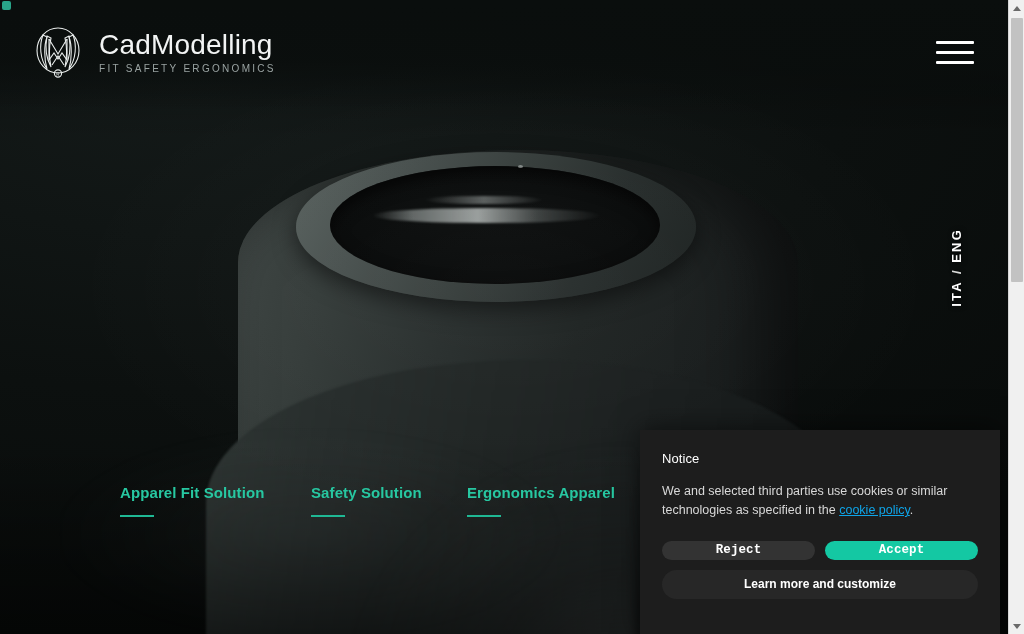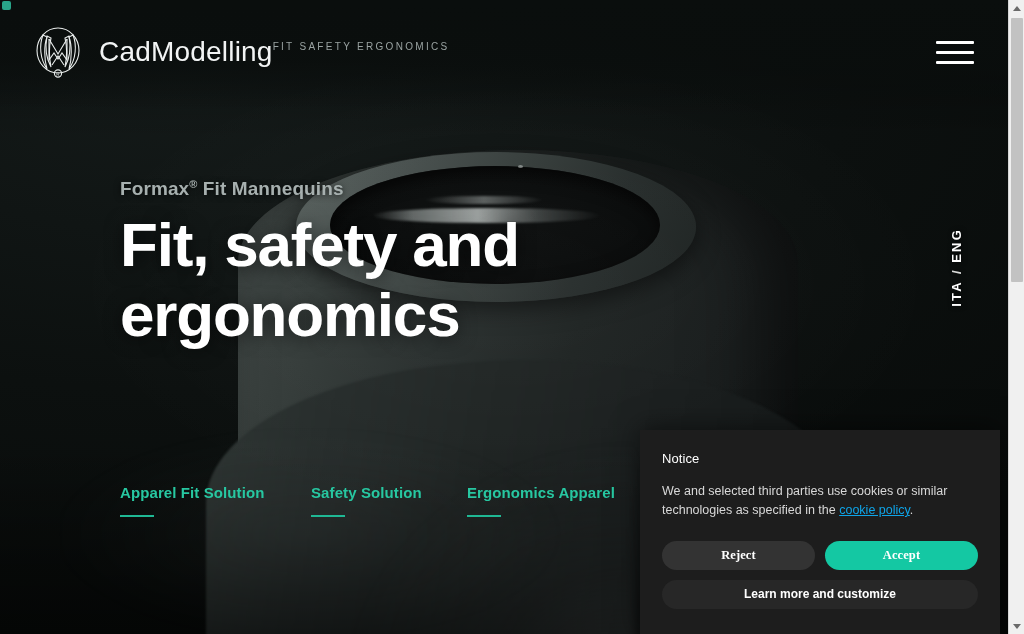--- a/index.html
+++ b/index.html
@@ -176,21 +176,21 @@
     padding: 0 32px 0 30px;
     z-index: 20;
   }
   .brand {
     display: flex;
     align-items: center;
     gap: 13px;
     text-decoration: none;
   }
   .brand-mark { width: 56px; height: 58px; display: block; flex: none; }
-  .brand-text { display: flex; justify-content: center; }
+  .brand-text { display: flex; flex-direction: column; justify-content: center; }
   .brand-name {
     color: #f2f4f4;
     font-size: 28px;
     font-weight: 400;
     letter-spacing: 0.2px;
     line-height: 1.05;
   }
   .brand-tag {
     color: #9aa3a2;
     font-size: 10px;
@@ -321,24 +321,24 @@
     color: #0ea5e9;
     text-decoration: underline;
   }
   .cookie-row {
     display: flex;
     gap: 10px;
     margin-bottom: 10px;
   }
   .cookie-btn {
     flex: 1;
-    height: 29px;
+    height: 19px;
     border: none;
     border-radius: 16px;
-    font-family: Liberation Serif, serif;
+    font-family: Liberation Mono, monospace;
     font-size: 12.5px;
     font-weight: 700;
     cursor: pointer;
     color: #ffffff;
     letter-spacing: 0.1px;
   }
   .btn-reject { background: #333333; }
   .btn-accept { background: #14c8a3; color: #ffffff; }
   .btn-learn {
     width: 100%;
@@ -444,24 +444,20 @@
         </span>
       </a>
 
       <button id="menu-button">
         <span></span>
         <span></span>
         <span></span>
       </button>
     </div>
 
-    <div id="hero">
-      <div class="eyebrow"><span>Formax</span><sup>®</sup><span> Fit Mannequins</span></div>
-      <h1 id="hero-title"><span>Fit, safety and</span><br><span>ergonomics</span></h1>
-    </div>
 
     <div id="solution-links">
       <a class="solution-link sl-1" href="#">
         <span>Apparel Fit Solution</span>
         <span class="bar"></span>
       </a>
       <a class="solution-link sl-2" href="#">
         <span>Safety Solution</span>
         <span class="bar"></span>
       </a>

